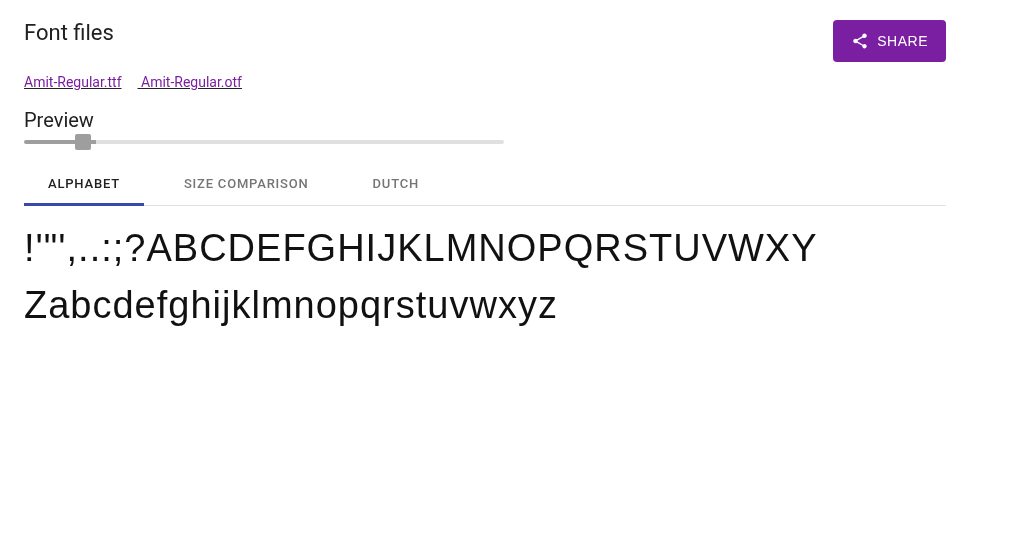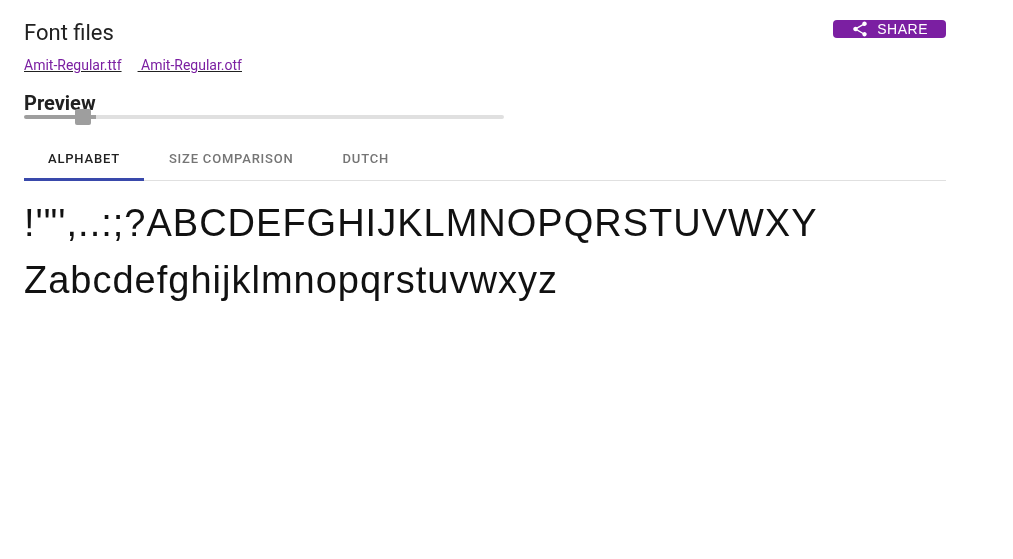--- a/index.html
+++ b/index.html
@@ -24,21 +24,21 @@
     .page-title {
       font-size: 22px;
       font-weight: 400;
       color: #212121;
     }
     .share-button {
       background: #7b1fa2;
       color: #fff;
       border: none;
       border-radius: 4px;
-      padding: 0 18px;
+      padding: 12px 18px;
       font-size: 14px;
       font-weight: 500;
       cursor: pointer;
       display: flex;
       align-items: center;
       gap: 8px;
       text-transform: uppercase;
       letter-spacing: 0.5px;
     }
     .share-icon {
@@ -52,21 +52,22 @@
     }
     .font-link {
       color: #7b1fa2;
       text-decoration: none;
       font-size: 14px;
       margin-right: 16px;
     }
     .preview-section {}
     .preview-title {
       font-size: 20px;
-      font-weight: 700;
+      font-weight: 400;
+      margin-bottom: 8px;
     }
     .slider-label {
       font-size: 13px;
       color: #555;
       margin-bottom: 6px;
     }
     .slider-container {
       display: flex;
       align-items: center;
       margin-bottom: 20px;
@@ -87,21 +88,21 @@
       width: 16px;
       height: 16px;
       border-radius: 2px;
       background: #9e9e9e;
       cursor: pointer;
     }
     .tabs-row {
       display: flex;
       border-bottom: 1px solid #e0e0e0;
       margin-bottom: 16px;
-      gap: 1px;
+      gap: 16px;
     }
     .tab {
       padding: 12px 24px;
       font-size: 13px;
       font-weight: 500;
       color: #757575;
       cursor: pointer;
       text-transform: uppercase;
       letter-spacing: 0.8px;
       border-bottom: 3px solid transparent;

